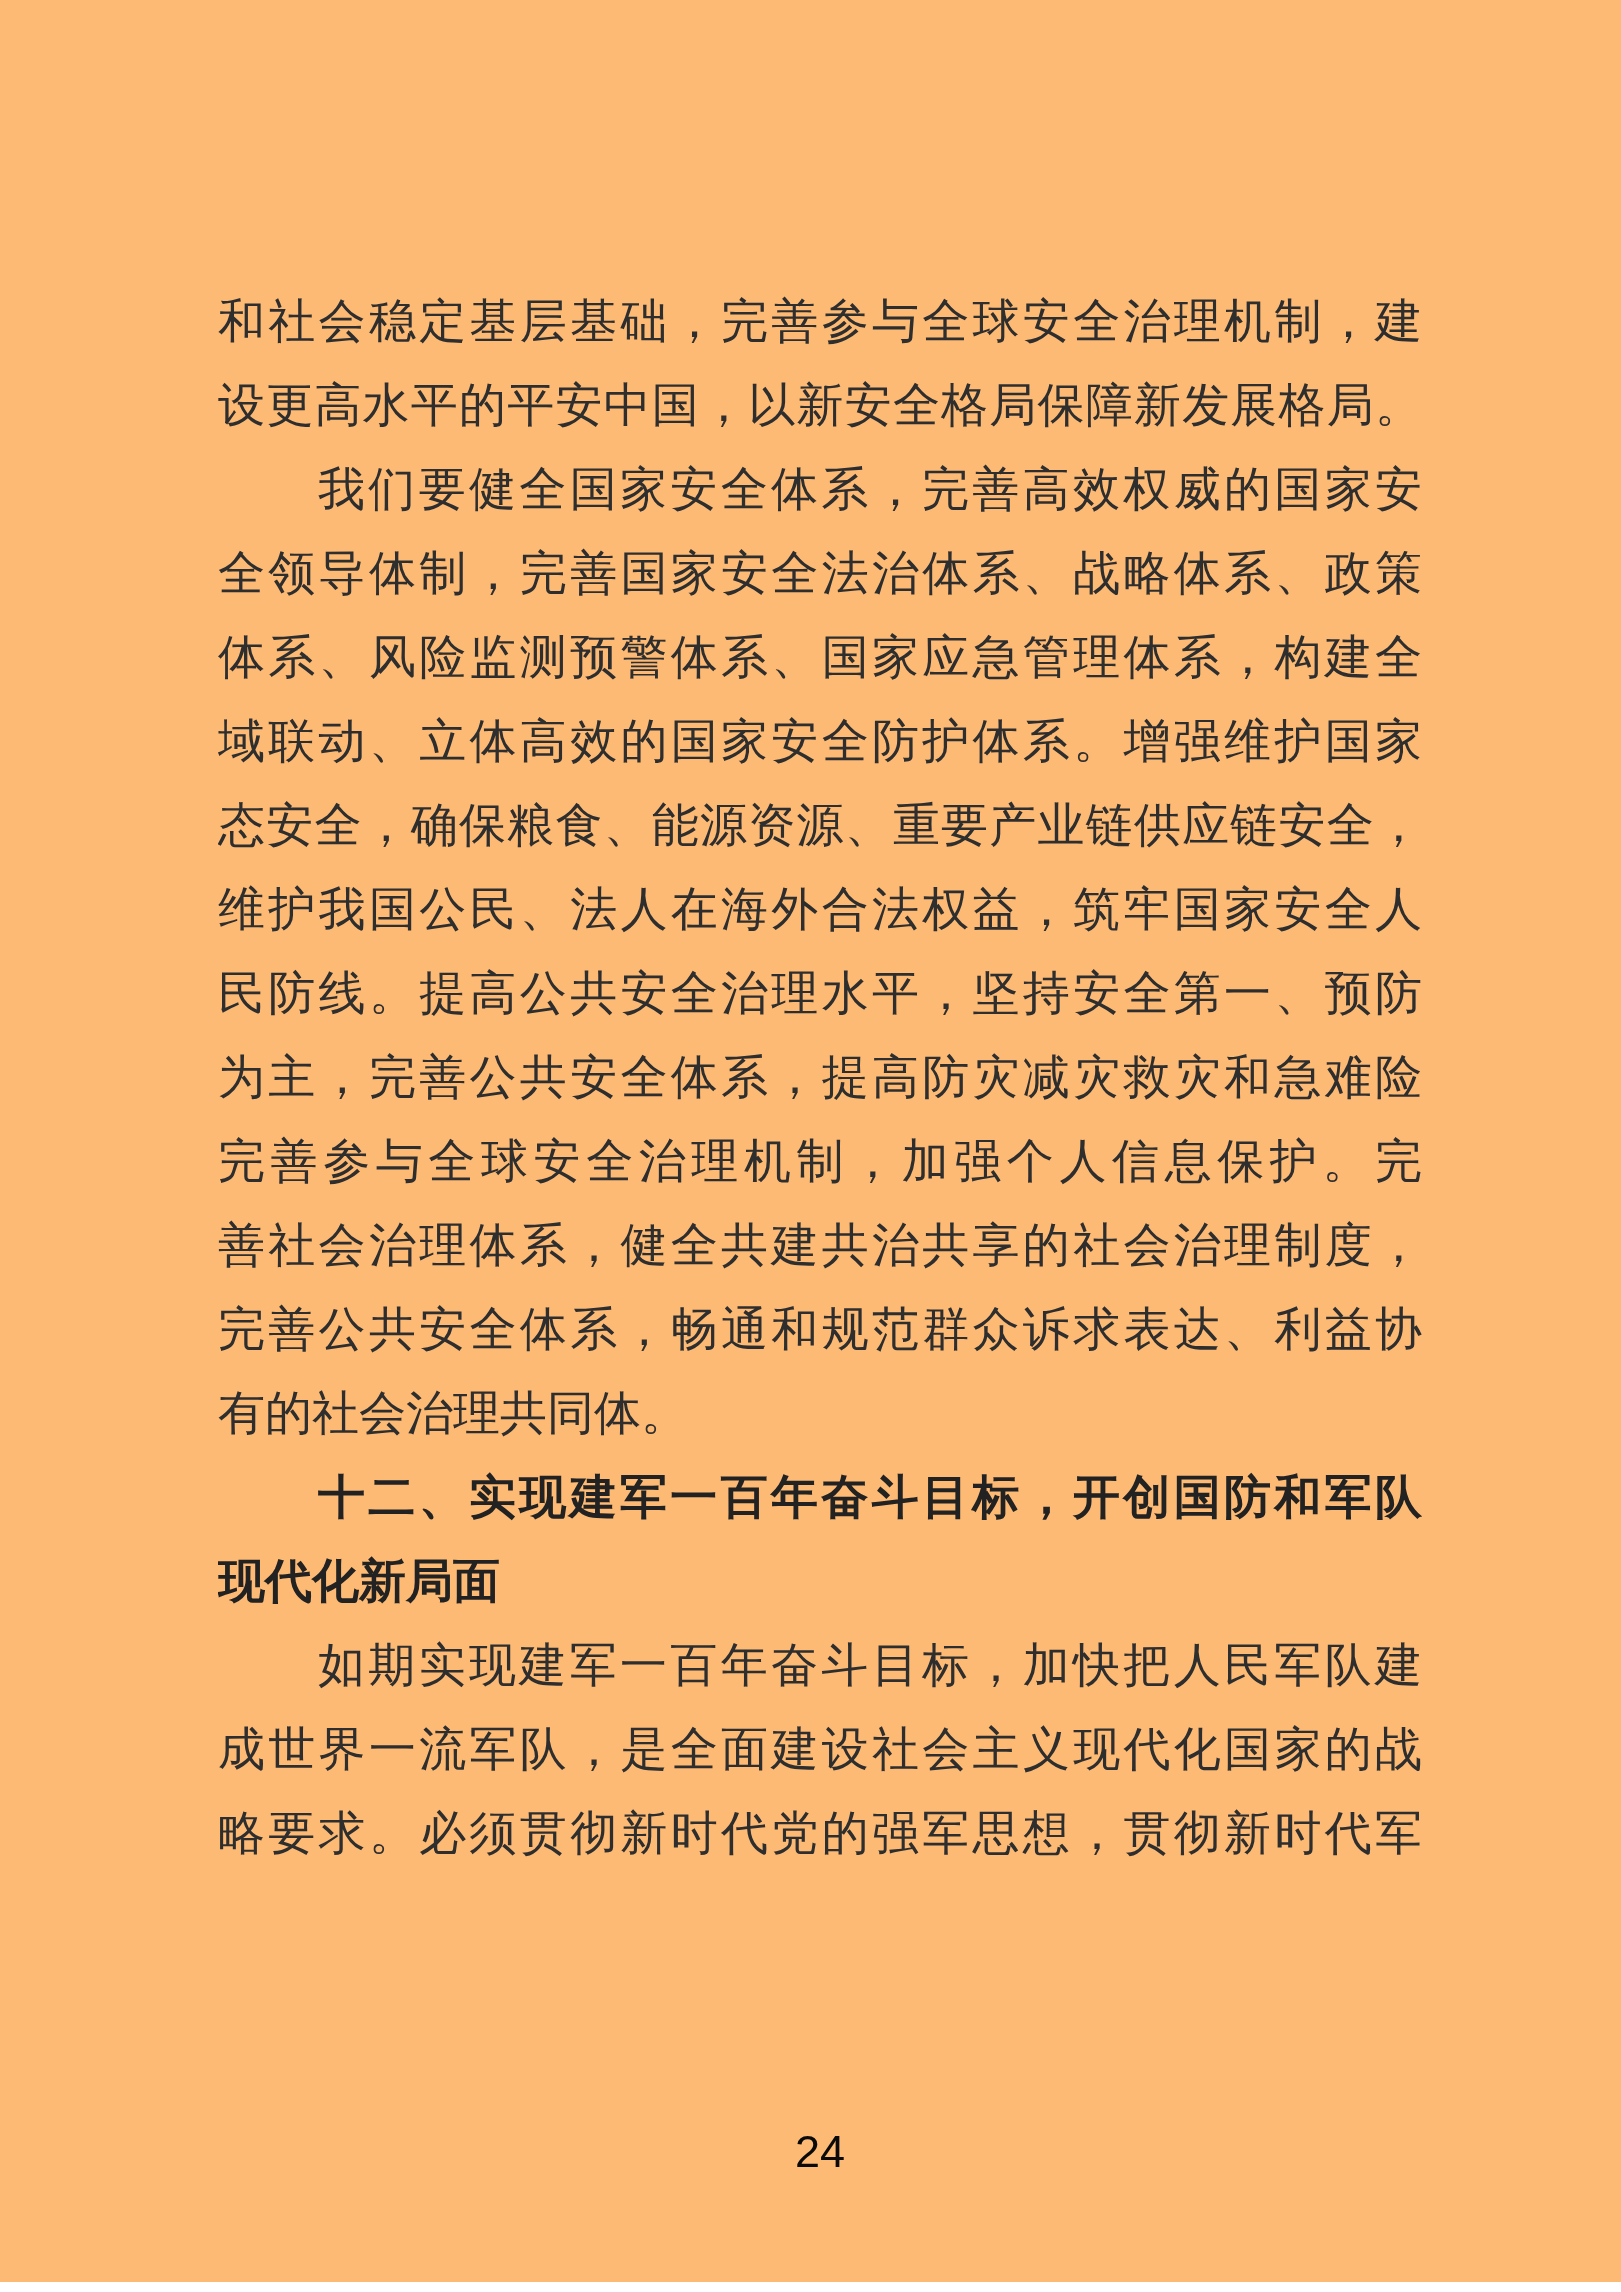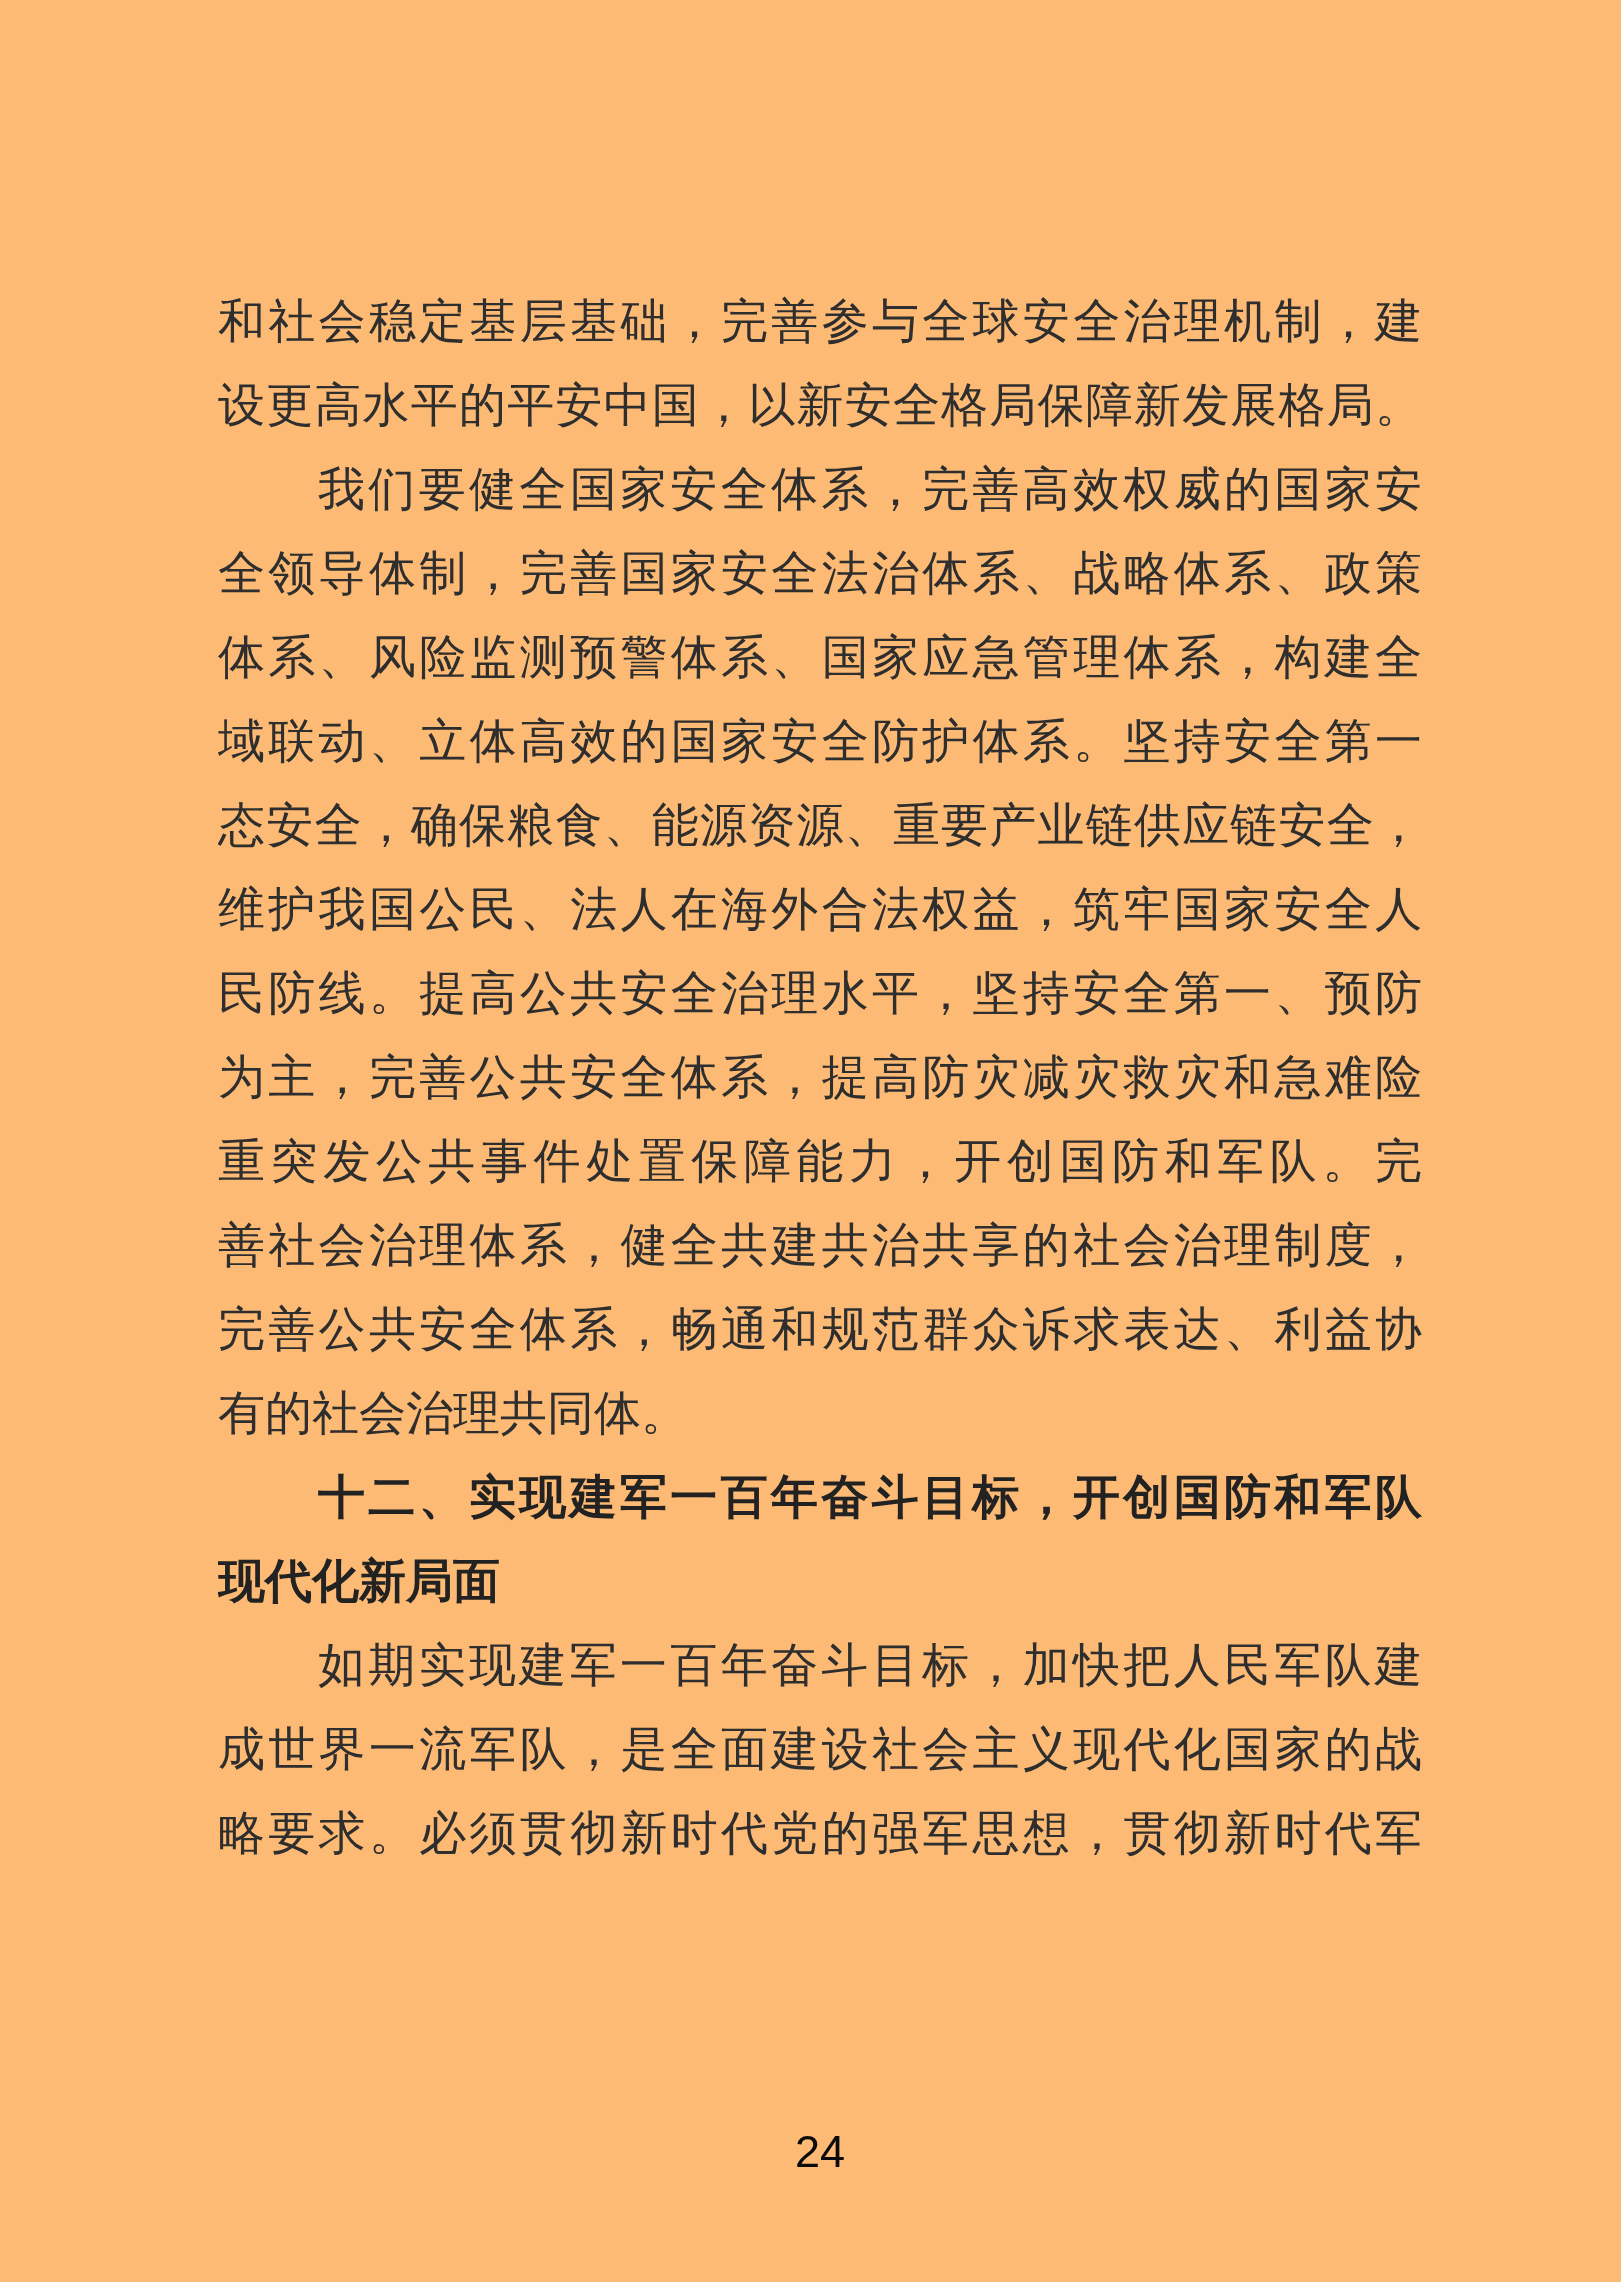--- a/index.html
+++ b/index.html
@@ -60,26 +60,26 @@
 <div class="page">
 
   <div class="text-block">
 
     <div class="line">和社会稳定基层基础，完善参与全球安全治理机制，建</div>
     <div class="line">设更高水平的平安中国，以新安全格局保障新发展格局。</div>
 
     <div class="line indent">我们要健全国家安全体系，完善高效权威的国家安</div>
     <div class="line">全领导体制，完善国家安全法治体系、战略体系、政策</div>
     <div class="line">体系、风险监测预警体系、国家应急管理体系，构建全</div>
-    <div class="line">域联动、立体高效的国家安全防护体系。坚持安全第一</div>
+    <div class="line">域联动、立体高效的国家安全防护体系。增强维护国家</div>
     <div class="line">态安全，确保粮食、能源资源、重要产业链供应链安全，</div>
     <div class="line">维护我国公民、法人在海外合法权益，筑牢国家安全人</div>
     <div class="line">民防线。提高公共安全治理水平，坚持安全第一、预防</div>
     <div class="line">为主，完善公共安全体系，提高防灾减灾救灾和急难险</div>
-    <div class="line">重突发公共事件处置保障能力，开创国防和军队。完</div>
+    <div class="line">完善参与全球安全治理机制，加强个人信息保护。完</div>
     <div class="line">善社会治理体系，健全共建共治共享的社会治理制度，</div>
     <div class="line">完善公共安全体系，畅通和规范群众诉求表达、利益协</div>
     <div class="line end">有的社会治理共同体。</div>
 
     <div class="line heading indent">十二、实现建军一百年奋斗目标，开创国防和军队</div>
     <div class="line heading end">现代化新局面</div>
 
     <div class="line indent">如期实现建军一百年奋斗目标，加快把人民军队建</div>
     <div class="line">成世界一流军队，是全面建设社会主义现代化国家的战</div>
     <div class="line">略要求。必须贯彻新时代党的强军思想，贯彻新时代军</div>

